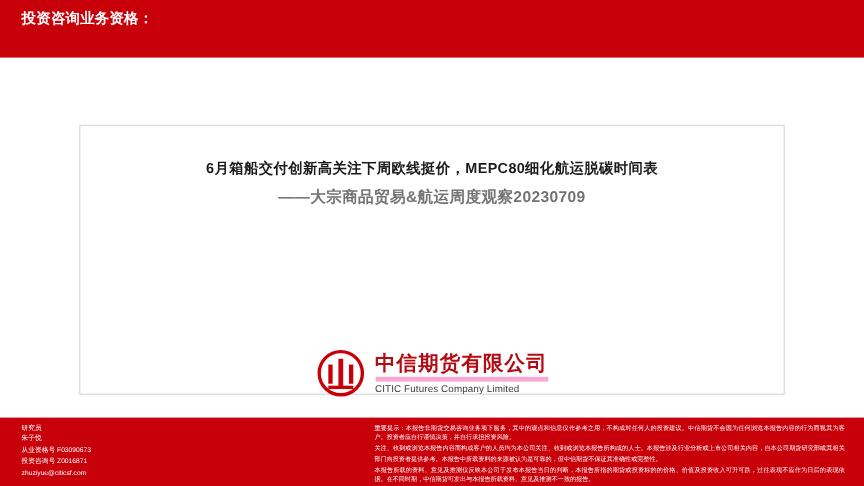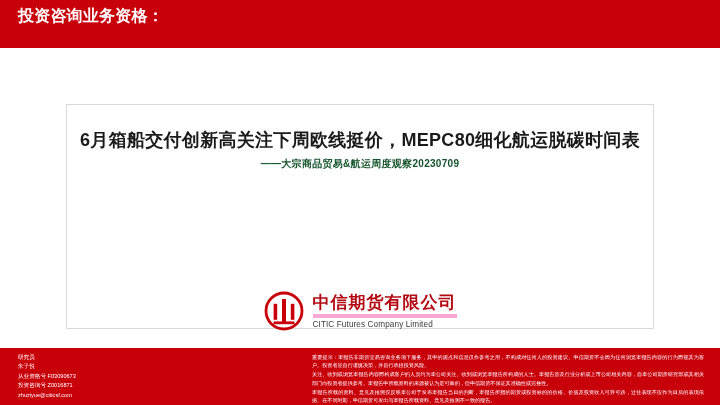--- a/index.html
+++ b/index.html
@@ -28,21 +28,21 @@
     top: 0;
     width: 720px;
     height: 48px;
     background: #c8000a;
   }
   .qualification {
     position: absolute;
     left: 18px;
     top: 8px;
     color: #ffffff;
-    font-size: 16px;
+    font-size: 12px;
     font-weight: bold;
     line-height: 15px;
     letter-spacing: 0.2px;
   }
   .qualification div {
     white-space: nowrap;
   }
   
   .title-card {
     position: absolute;
@@ -55,30 +55,30 @@
     box-sizing: border-box;
   }
   .title-block {
     position: absolute;
     left: 0;
     top: 23px;
     width: 100%;
     text-align: center;
   }
   .title-main {
-    font-size: 18px;
+    font-size: 12px;
     font-weight: bold;
     color: #1a1a1a;
     line-height: 24px;
     letter-spacing: 0.3px;
   }
   .title-sub {
-    font-size: 10px;
-    font-weight: bold;
-    color: #14532d;
+    font-size: 13px;
+    font-weight: bold;
+    color: #737373;
     line-height: 24px;
     letter-spacing: 0.3px;
   }
   
   .logo-wrap {
     position: absolute;
     left: 0;
     top: 186px;
     width: 100%;
     display: flex;

